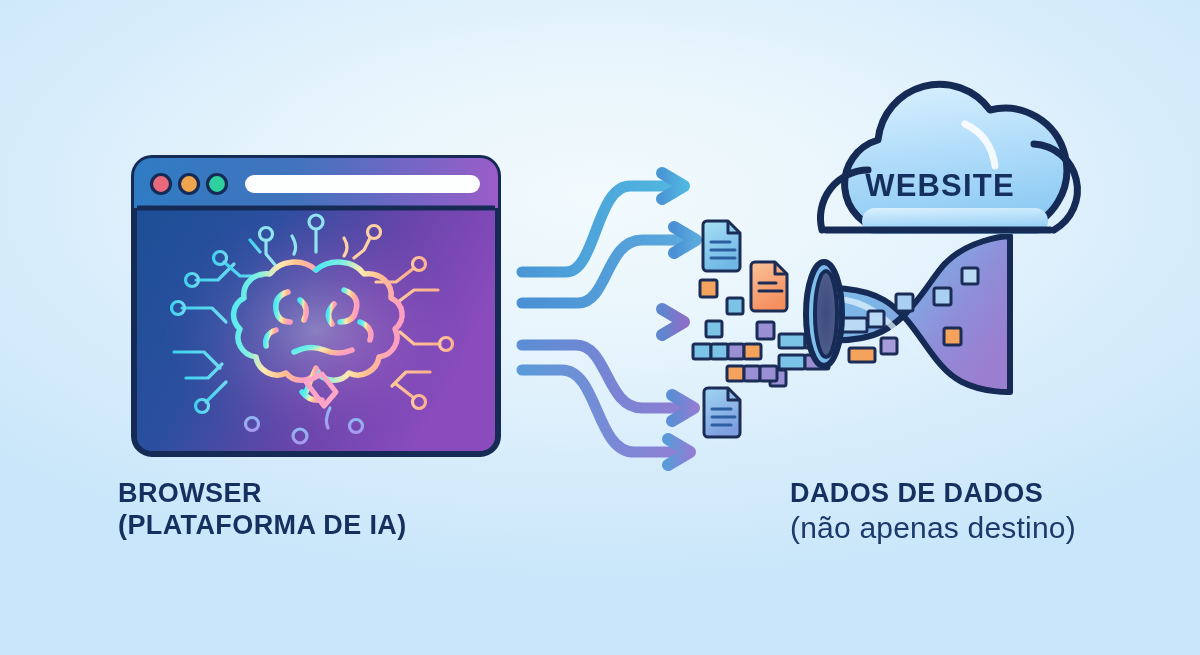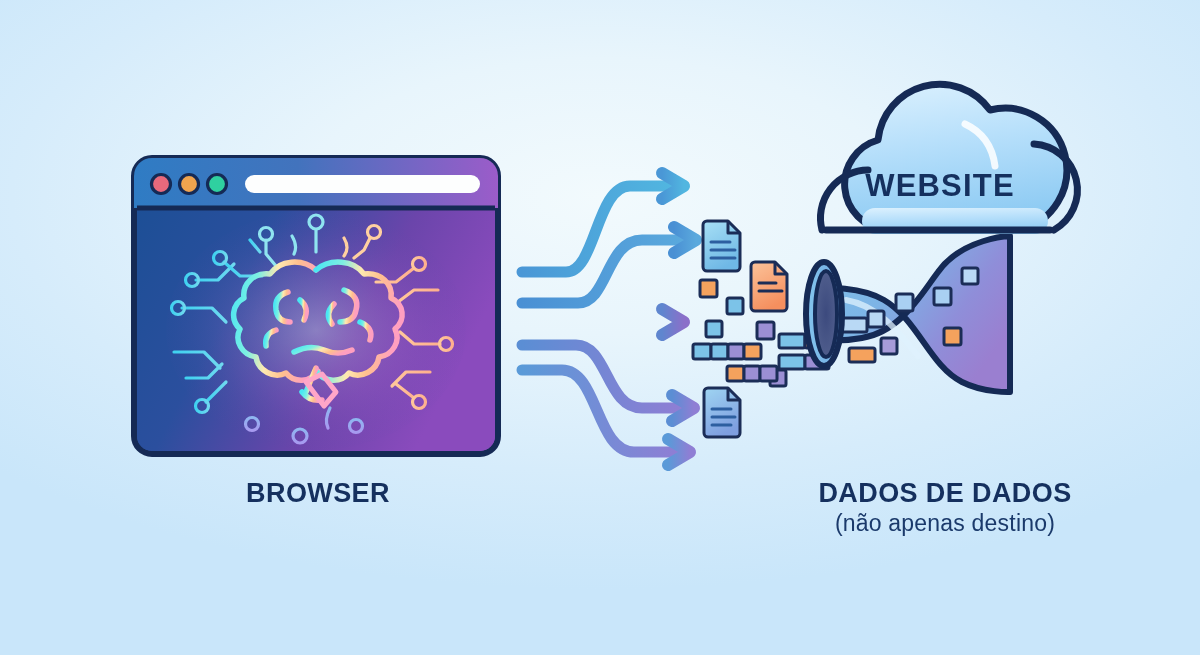--- a/index.html
+++ b/index.html
@@ -18,36 +18,35 @@
       radial-gradient(ellipse 70% 60% at 50% 30%, #f2fafd 0%, #e8f5fc 35%, #d6ecfb 70%, #c9e6fa 100%);
   }
   #scene {
     position: absolute;
     inset: 0;
     width: 1200px;
     height: 655px;
   }
   .label-block {
     position: absolute;
-    text-align: center;
     color: #15305e;
     letter-spacing: 0.4px;
     line-height: 1.18;
     user-select: none;
   }
   .label-main {
     font-size: 27px;
     font-weight: bold;
   }
   .label-sub-bold {
     font-size: 27px;
     font-weight: bold;
   }
   .label-sub-light {
-    font-size: 23px;
+    font-size: 30px;
     font-weight: normal;
     color: #1b3a6b;
     letter-spacing: 0.2px;
   }
   #label-left {
     left: 118px;
     top: 478px;
     width: 400px;
   }
   #label-right {
@@ -372,20 +371,21 @@
       <path d="M826 230 h224" stroke="#152a55" stroke-width="7" stroke-linecap="round" fill="none"></path>
       <path d="M822 230 a 48 48 0 0 1 46 -60" fill="none" stroke="#152a55" stroke-width="7" stroke-linecap="round"></path>
       <path d="M1054 230 a 46 46 0 0 0 -20 -86" fill="none" stroke="#152a55" stroke-width="7" stroke-linecap="round"></path>
       <path d="M965 124 q 26 12 30 42" fill="none" stroke="#ffffff" stroke-width="7" stroke-linecap="round" opacity="0.85"></path>
       <text x="940" y="196" text-anchor="middle" class="cloud-text">WEBSITE</text>
     </g>
   </svg>
 
   <div class="label-block" id="label-left">
     <div class="label-main">BROWSER</div>
+    <div class="label-sub-bold">(PLATAFORMA DE IA)</div>
   </div>
 
   <div class="label-block" id="label-right">
     <div class="label-main">DADOS DE DADOS</div>
     <div class="label-sub-light">(não apenas destino)</div>
   </div>
 
 </div>
 
 </body></html>

